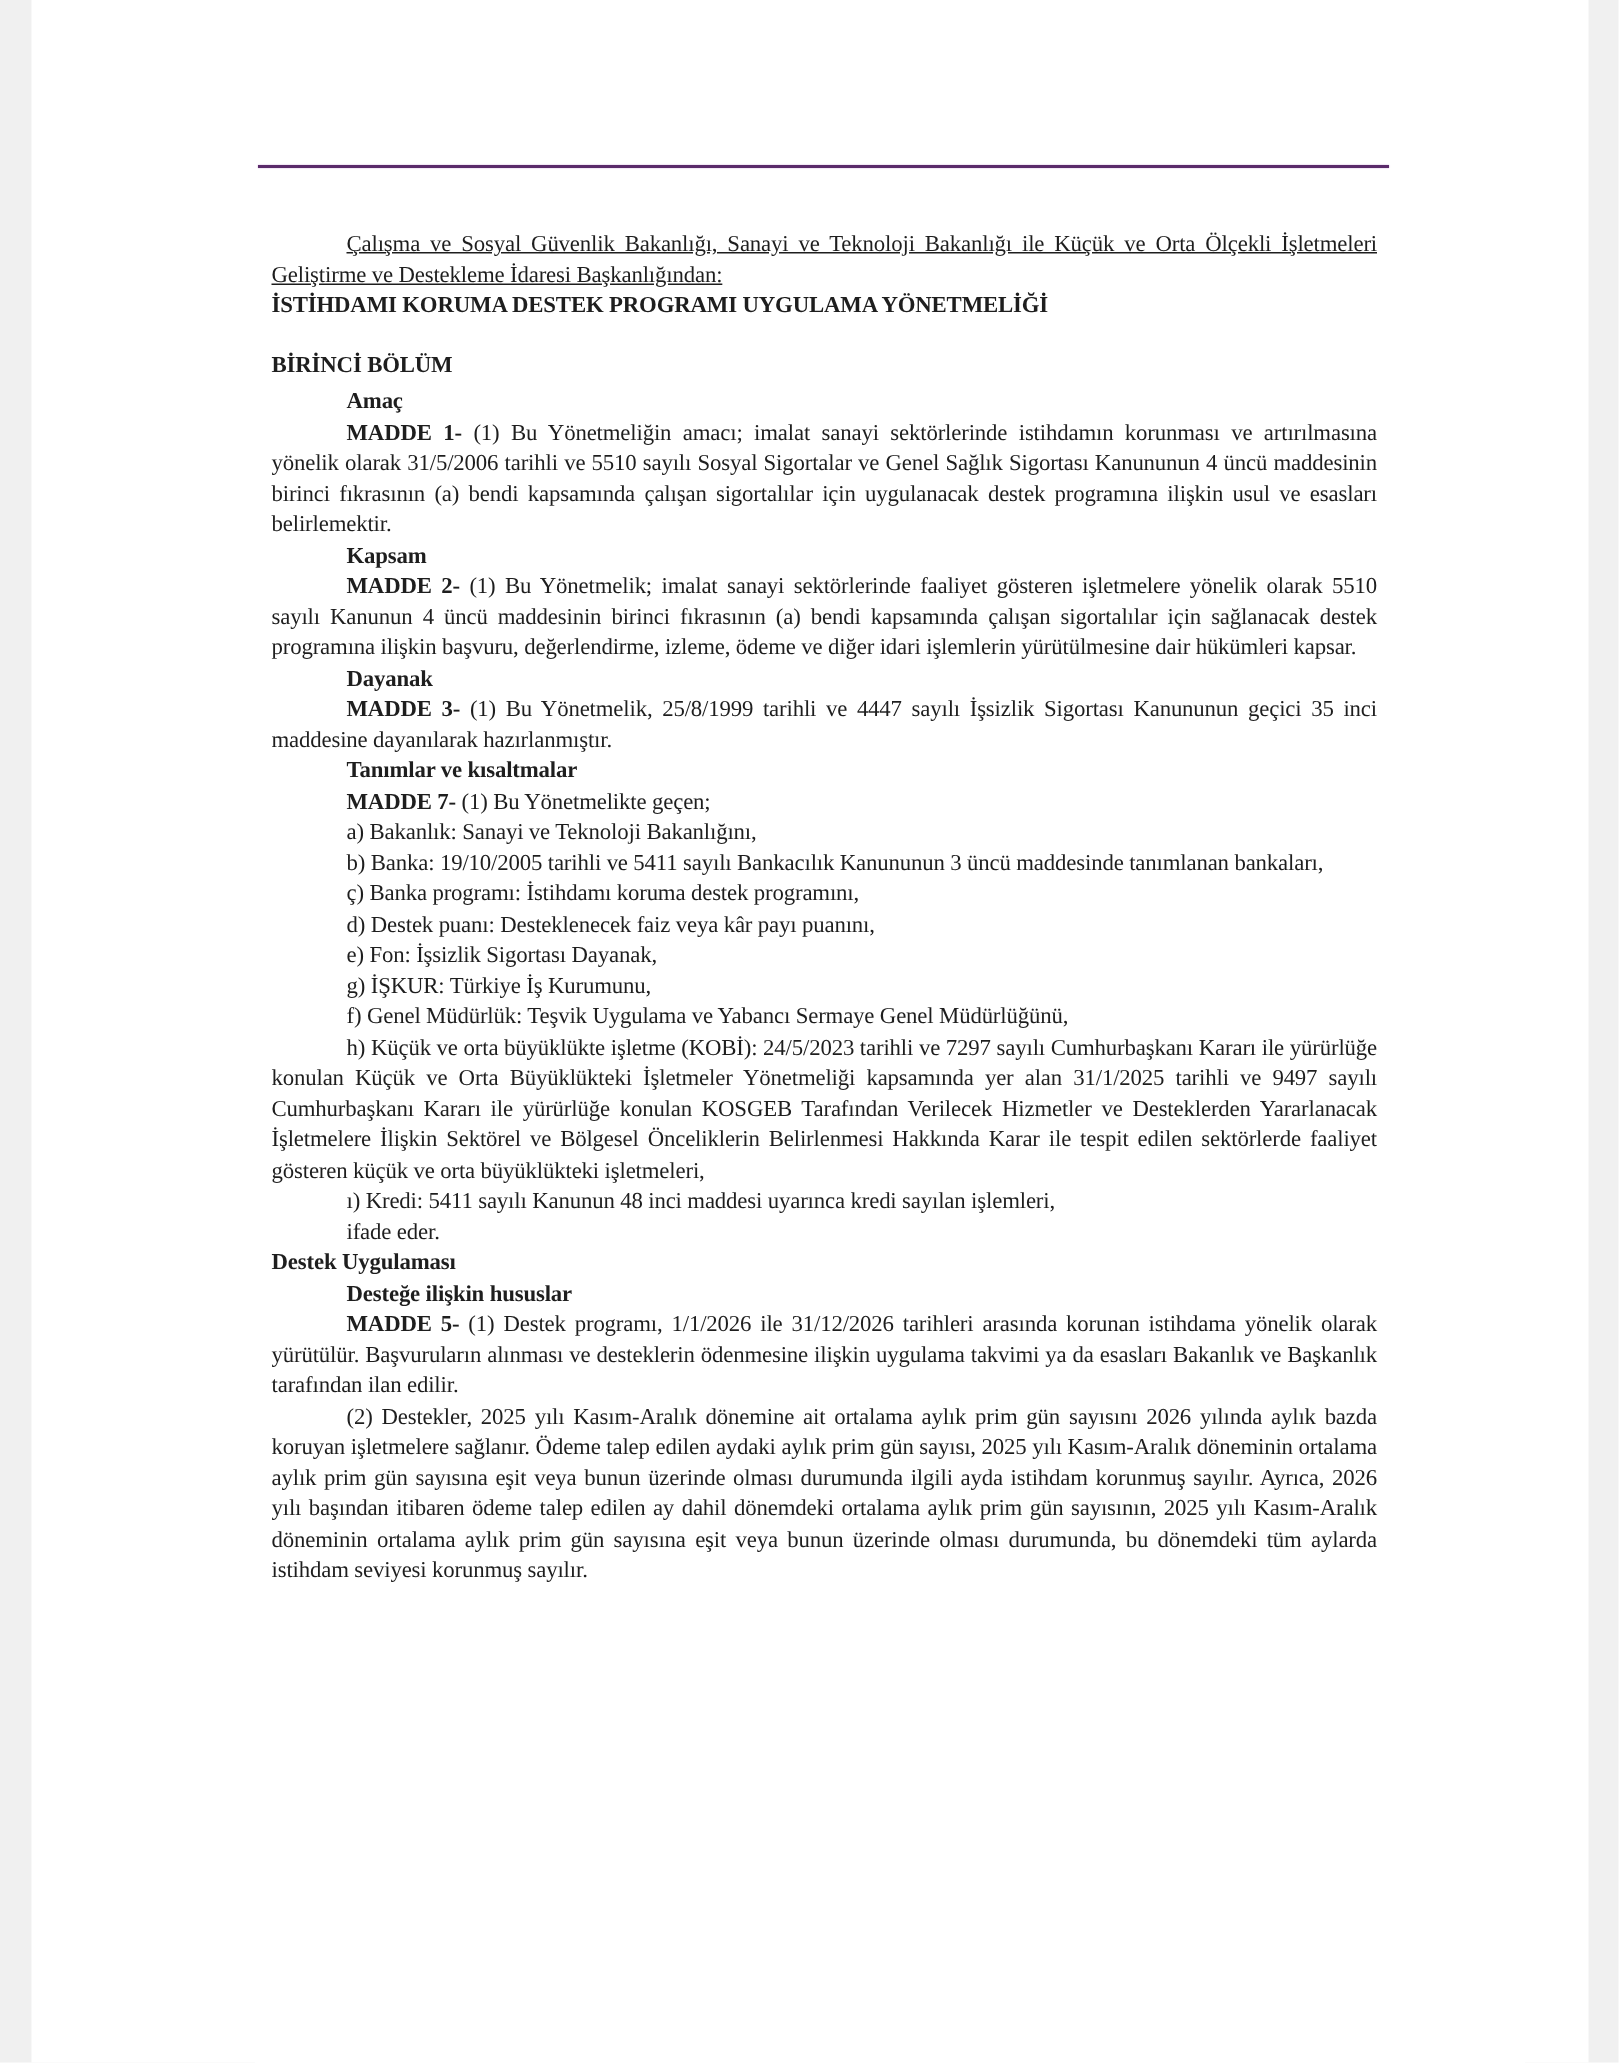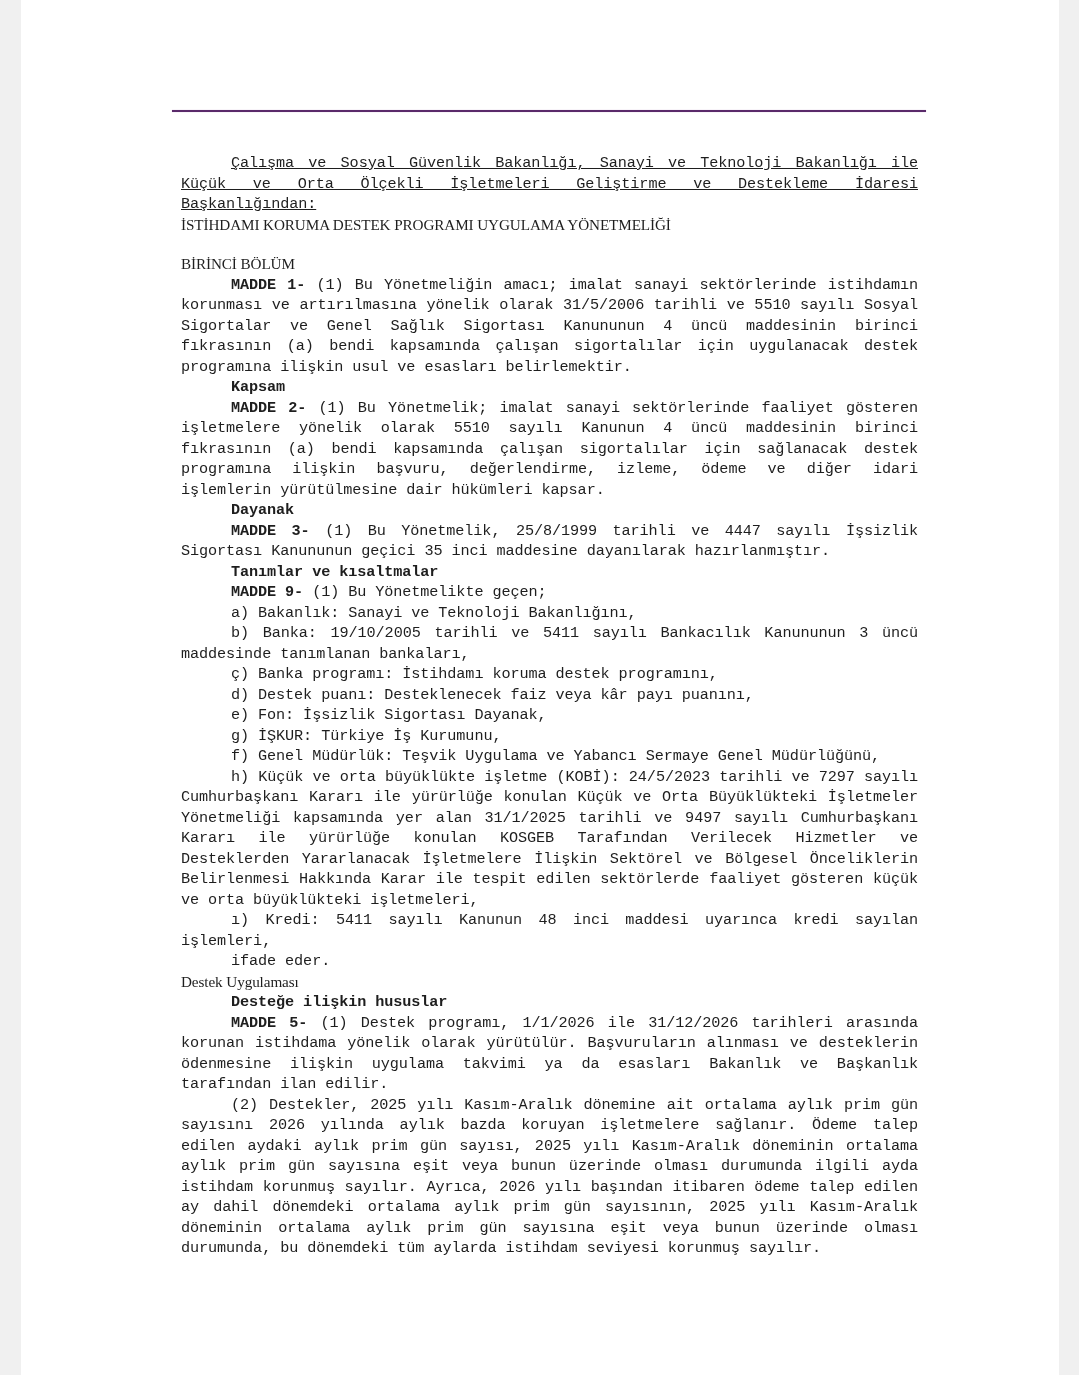--- a/index.html
+++ b/index.html
@@ -17,48 +17,49 @@
     position: absolute; left: 151px; top: 110px; width: 754px; height: 2px;
     background: #5a2a6a;
     box-shadow: 0 0 1px #b78ac4;
   }
   .content {
     position: absolute; left: 160px; top: 153px; width: 737px;
     font-size: 15.2px; line-height: 20.5px;
     letter-spacing: -0.1px;
   }
   .content p { margin: 0; text-align: justify; }
-  .indent { text-indent: 50px; font-family: Liberation Mono, monospace; }
+  .indent { text-indent: 50px; }
   .bold { font-weight: bold; }
   .u { text-decoration: underline; }
-  .title { font-weight: normal; text-align: right; margin-top: 0 !important; }
+  .title { font-weight: bold; text-align: right; margin-top: 0 !important; }
   .gap-title { margin-top: 19px !important; }
 </style>
 </head>
 <body>
 
 <div class="page">
   <div class="rule"></div>
 
   <div class="content">
     <p class="indent u">Çalışma ve Sosyal Güvenlik Bakanlığı, Sanayi ve Teknoloji Bakanlığı ile Küçük ve Orta Ölçekli İşletmeleri Geliştirme ve Destekleme İdaresi Başkanlığından:</p>
     <p class="title" style="margin-top:8px">İSTİHDAMI KORUMA DESTEK PROGRAMI UYGULAMA YÖNETMELİĞİ</p>
 
     <p class="title gap-title">BİRİNCİ BÖLÜM</p>
 
+    <p class="indent bold" style="margin-top:4px">Amaç</p>
     <p class="indent"><span class="bold">MADDE 1-</span><span> (1) Bu Yönetmeliğin amacı; imalat sanayi sektörlerinde istihdamın korunması ve artırılmasına yönelik olarak 31/5/2006 tarihli ve 5510 sayılı Sosyal Sigortalar ve Genel Sağlık Sigortası Kanununun 4 üncü maddesinin birinci fıkrasının (a) bendi kapsamında çalışan sigortalılar için uygulanacak destek programına ilişkin usul ve esasları belirlemektir.</span></p>
 
     <p class="indent bold">Kapsam</p>
     <p class="indent"><span class="bold">MADDE 2-</span><span> (1) Bu Yönetmelik; imalat sanayi sektörlerinde faaliyet gösteren işletmelere yönelik olarak 5510 sayılı Kanunun 4 üncü maddesinin birinci fıkrasının (a) bendi kapsamında çalışan sigortalılar için sağlanacak destek programına ilişkin başvuru, değerlendirme, izleme, ödeme ve diğer idari işlemlerin yürütülmesine dair hükümleri kapsar.</span></p>
 
     <p class="indent bold">Dayanak</p>
     <p class="indent"><span class="bold">MADDE 3-</span><span> (1) Bu Yönetmelik, 25/8/1999 tarihli ve 4447 sayılı İşsizlik Sigortası Kanununun geçici 35 inci maddesine dayanılarak hazırlanmıştır.</span></p>
 
     <p class="indent bold">Tanımlar ve kısaltmalar</p>
-    <p class="indent"><span class="bold">MADDE 9-</span><span> (1) Bu Yönetmelikte geçen;</span></p>
+    <p class="indent"><span class="bold">MADDE 7-</span><span> (1) Bu Yönetmelikte geçen;</span></p>
 
     <p class="indent">a) Bakanlık: Sanayi ve Teknoloji Bakanlığını,</p>
     <p class="indent">b) Banka: 19/10/2005 tarihli ve 5411 sayılı Bankacılık Kanununun 3 üncü maddesinde tanımlanan bankaları,</p>
     <p class="indent">ç) Banka programı: İstihdamı koruma destek programını,</p>
     <p class="indent">d) Destek puanı: Desteklenecek faiz veya kâr payı puanını,</p>
     <p class="indent">e) Fon: İşsizlik Sigortası Dayanak,</p>
     <p class="indent">g) İŞKUR: Türkiye İş Kurumunu,</p>
     <p class="indent">f) Genel Müdürlük: Teşvik Uygulama ve Yabancı Sermaye Genel Müdürlüğünü,</p>
     <p class="indent">h) Küçük ve orta büyüklükte işletme (KOBİ): 24/5/2023 tarihli ve 7297 sayılı Cumhurbaşkanı Kararı ile yürürlüğe konulan Küçük ve Orta Büyüklükteki İşletmeler Yönetmeliği kapsamında yer alan 31/1/2025 tarihli ve 9497 sayılı Cumhurbaşkanı Kararı ile yürürlüğe konulan KOSGEB Tarafından Verilecek Hizmetler ve Desteklerden Yararlanacak İşletmelere İlişkin Sektörel ve Bölgesel Önceliklerin Belirlenmesi Hakkında Karar ile tespit edilen sektörlerde faaliyet gösteren küçük ve orta büyüklükteki işletmeleri,</p>
     <p class="indent">ı) Kredi: 5411 sayılı Kanunun 48 inci maddesi uyarınca kredi sayılan işlemleri,</p>

